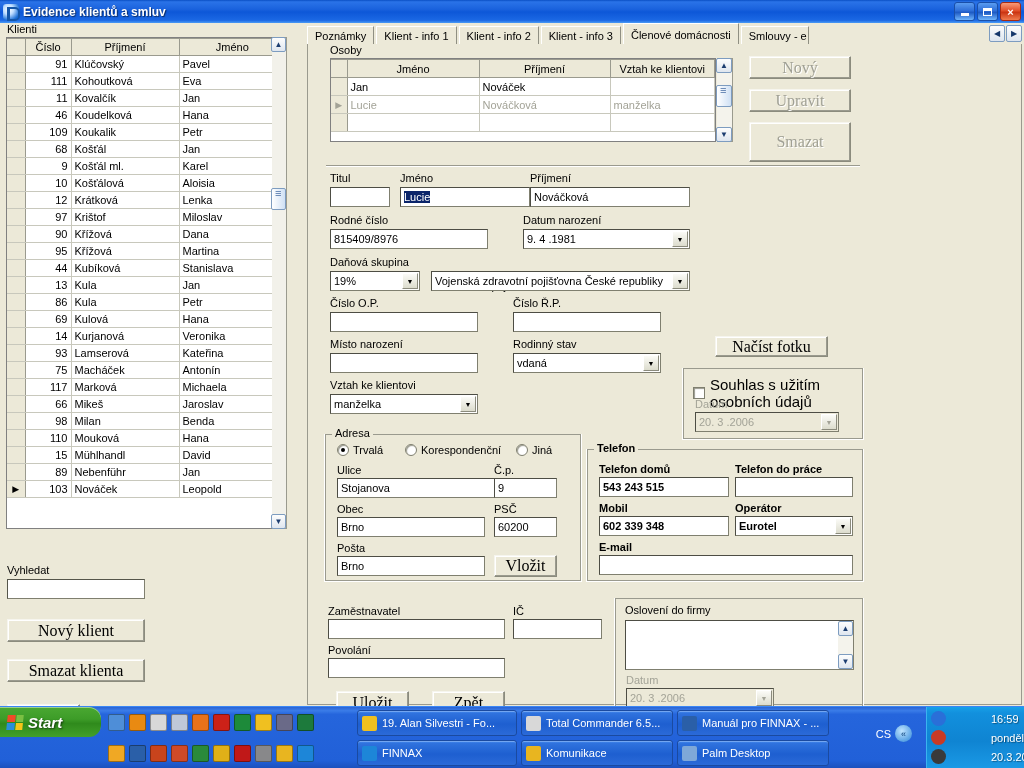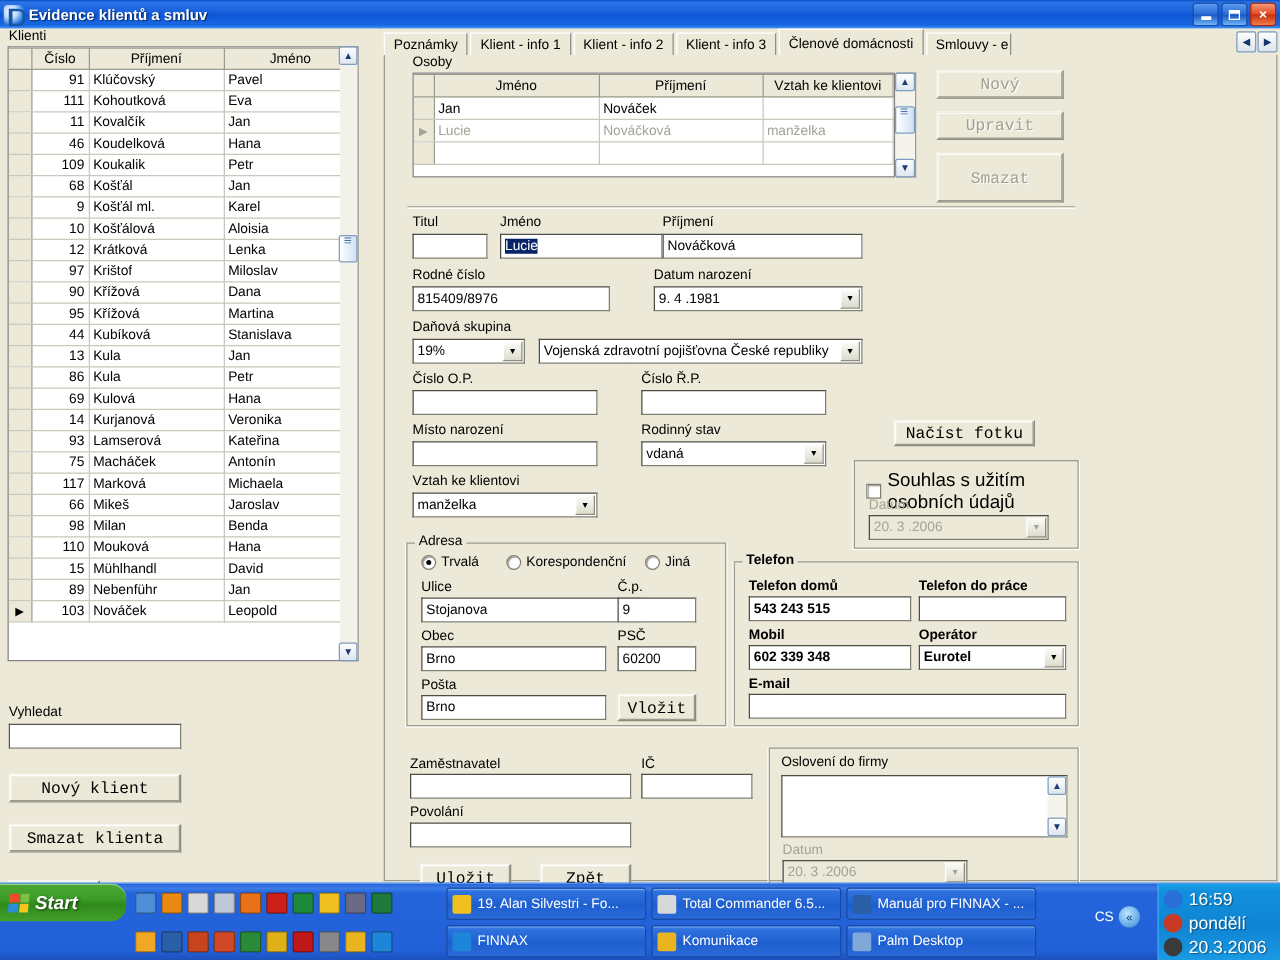--- a/index.html
+++ b/index.html
@@ -115,21 +115,21 @@
     position: absolute; left: 7px; top: 556px; width: 138px; height: 20px;
     border: 1px solid #7f7f6f; border-top-color: #55554a; border-left-color: #55554a;
     background: #fff; font-family: "Liberation Sans", sans-serif; font-size: 11px;
     padding: 0 3px;
   }
   .xpbtn {
     background: #ECE9D8;
     border: 1px solid #8b8b7d;
     border-top-color: #f6f5ee; border-left-color: #f6f5ee;
     box-shadow: inset -1px -1px 0 #9a9a8e, inset 1px 1px 0 #ffffff;
-    font-family: Liberation Mono, monospace; font-size: 13px;
+    font-family: Liberation Serif, serif; font-size: 16px;
     color: #000; cursor: pointer;
     display: flex; align-items: center; justify-content: center;
   }
   .xpbtn.disabled { color: #a0a094; text-shadow: 1px 1px 0 #fff; cursor: default; }
   #btn-novy-klient  { position: absolute; left: 7px;  top: 596px; width: 138px; height: 23px; }
   #btn-smazat-klienta { position: absolute; left: 7px; top: 636px; width: 138px; height: 23px; }
   #btn-zavrit { position: absolute; left: 7px; top: 681px; width: 73px; height: 23px; }
 
   
   #rightpanel {
@@ -303,21 +303,21 @@
     box-shadow: inset 0 1px 0 rgba(255,255,255,.25);
   }
   .taskbtn .ti { width: 15px; height: 15px; margin-right: 5px; flex: none; border-radius: 2px; }
   #tray {
     position: absolute; right: 0; top: 0; width: 98px; height: 62px;
     background: linear-gradient(to bottom, #17a0e8 0%, #1290dd 10%, #0f84d2 55%, #1b9ae6 100%);
     border-left: 1px solid #3ab4f0;
   }
   #tray .trow { position: absolute; left: 4px; display: flex; align-items: center; }
   #tray .ticon { width: 15px; height: 15px; border-radius: 50%; margin-right: 5px; flex: none; }
-  #tray .ttxt { color: #fff; font-size: 14px; text-shadow: 1px 1px 1px rgba(0,0,0,.4); }
+  #tray .ttxt { color: #fff; font-size: 11px; text-shadow: 1px 1px 1px rgba(0,0,0,.4); margin-left: 40px; }
   #langbar {
     position: absolute; right: 112px; top: 18px;
     display: flex; align-items: center; gap: 4px;
   }
   #langbar .cs { color: #fff; font-size: 11px; }
   #langbar .chev {
     width: 17px; height: 17px; border-radius: 50%;
     background: radial-gradient(circle at 40% 35%, #bfe4ff, #2e86d8);
     display: flex; align-items: center; justify-content: center;
     font-size: 9px; color: #0a3f77; cursor: pointer;

